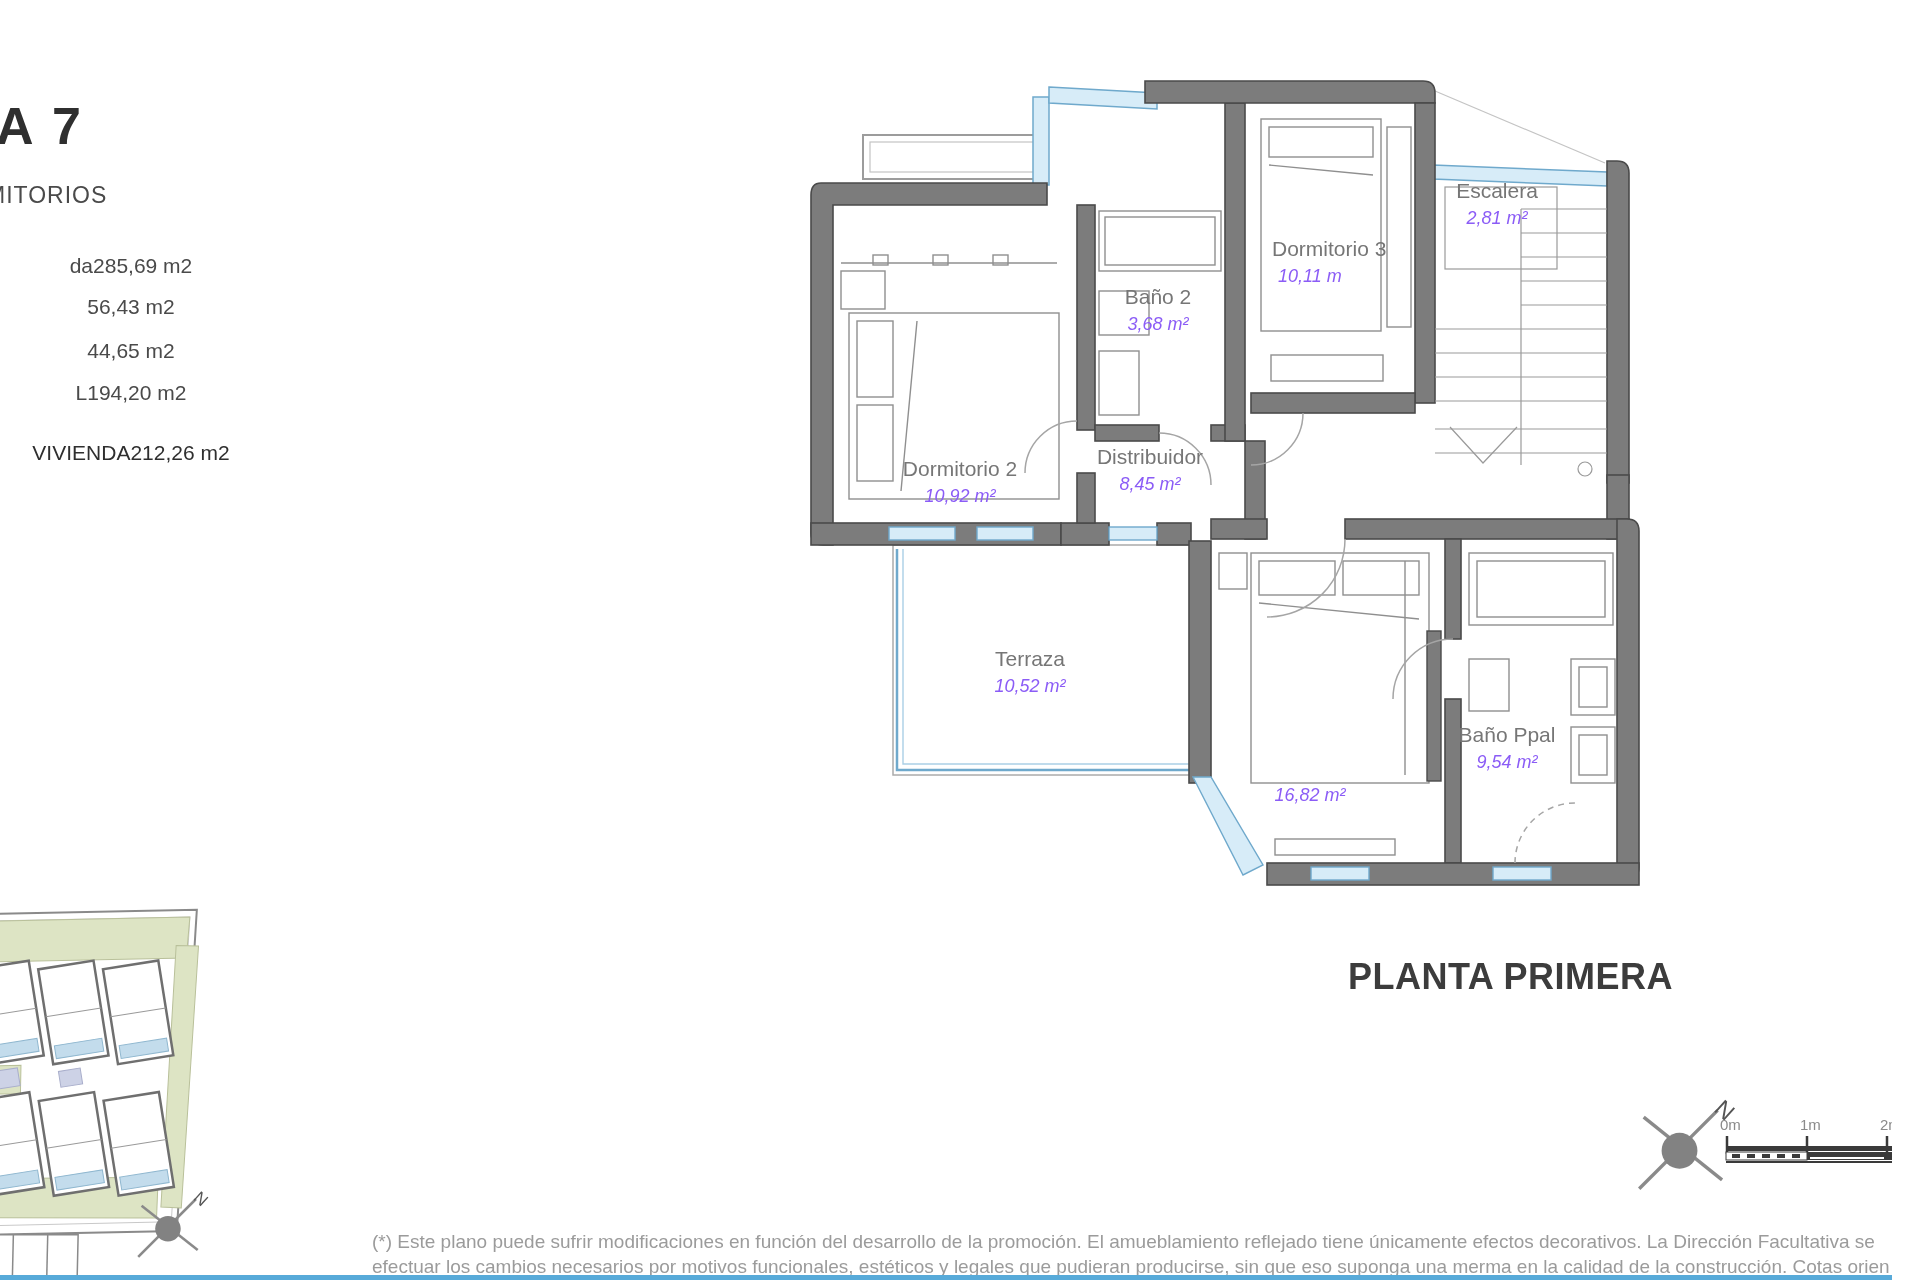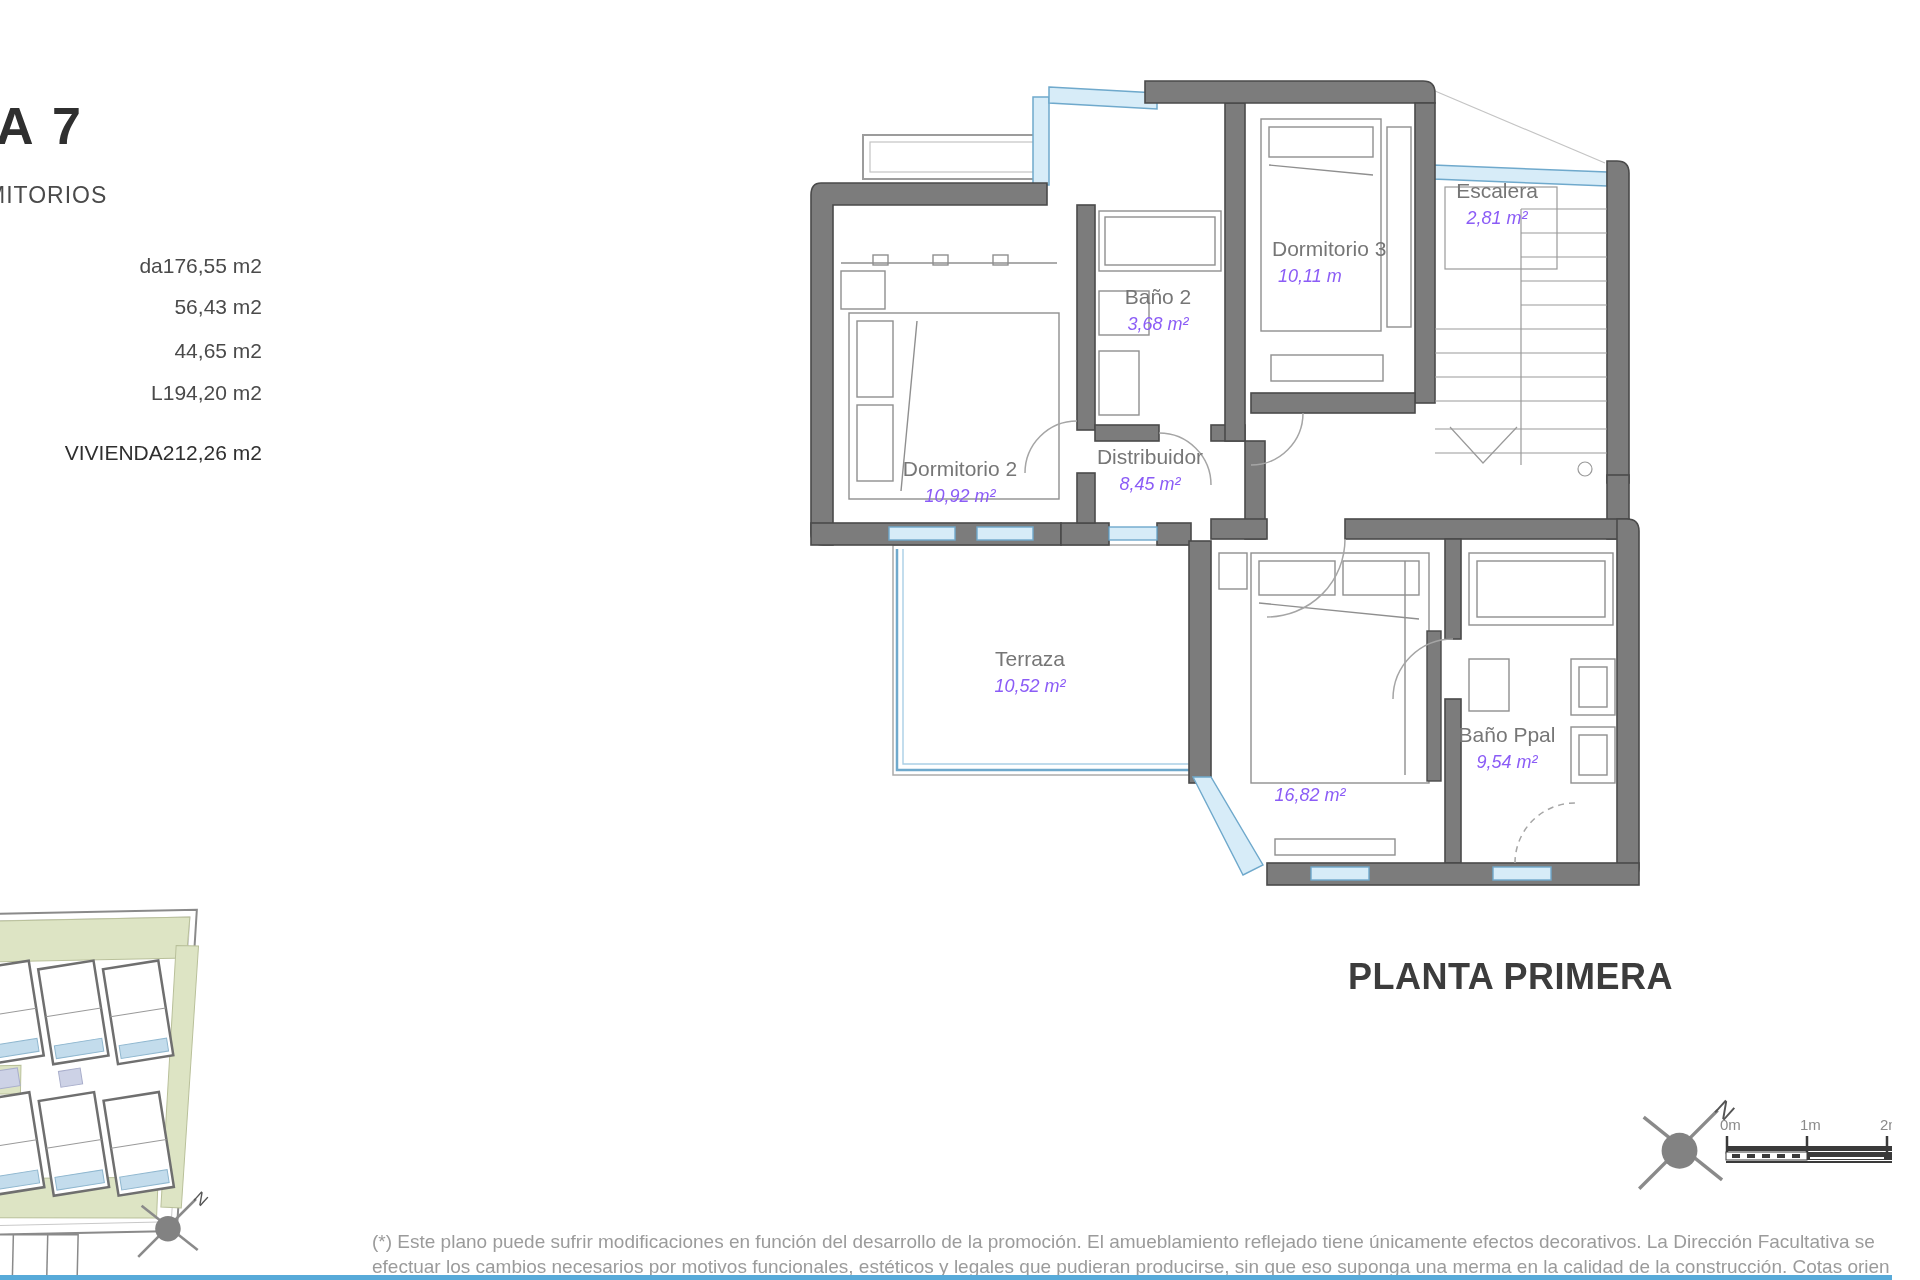--- a/index.html
+++ b/index.html
@@ -2,21 +2,21 @@
 <html><head>
 <meta charset="utf-8">
 <style>
   html,body{margin:0;padding:0;background:#ffffff;}
   #screen{position:relative;width:1892px;height:1280px;background:#ffffff;overflow:hidden;
           font-family:"Liberation Sans",sans-serif;color:#4a4a4a;}
   
   .panel-title{position:absolute;left:-4px;top:96px;font-size:52px;font-weight:bold;
                color:#2f2f2f;letter-spacing:3px;}
   .panel-subtitle{position:absolute;left:-14px;top:182px;font-size:23px;color:#4a4a4a;letter-spacing:1px;}
-  .sum-row{position:absolute;left:0;width:262px;display:flex;justify-content:flex-end;
+  .sum-row{position:absolute;left:0;width:262px;display:flex;justify-content:center;
            font-size:21px;color:#4a4a4a;}
   .sum-row .val{text-align:right;}
   .sum-row.bold{font-weight:normal;color:#2f2f2f;}
   
   #plan-svg{position:absolute;left:805px;top:75px;}
   .plan-label{position:absolute;text-align:center;transform:translateX(-50%);
               color:#767676;font-size:21px;line-height:25px;white-space:nowrap;}
   .plan-label .area{font-size:18px;font-style:italic;color:#8b5cf6;margin-top:3px;}
   .plan-label.left-align{transform:none;text-align:left;}
   .plan-label.wrap{white-space:normal;width:205px;}
@@ -34,21 +34,21 @@
 </head>
 <body>
 
 <div id="screen">
 
   <div class="panel-title">A 7</div>
   <div class="panel-subtitle">MITORIOS</div>
 
   <div class="sum-row" style="top:254px">
     <span>da</span>
-    <span class="val">176,55 m2</span>
+    <span class="val">285,69 m2</span>
   </div>
   <div class="sum-row" style="top:295px">
     <span></span>
     <span class="val">56,43 m2</span>
   </div>
   <div class="sum-row" style="top:339px">
     <span></span>
     <span class="val">44,65 m2</span>
   </div>
   <div class="sum-row" style="top:381px">

